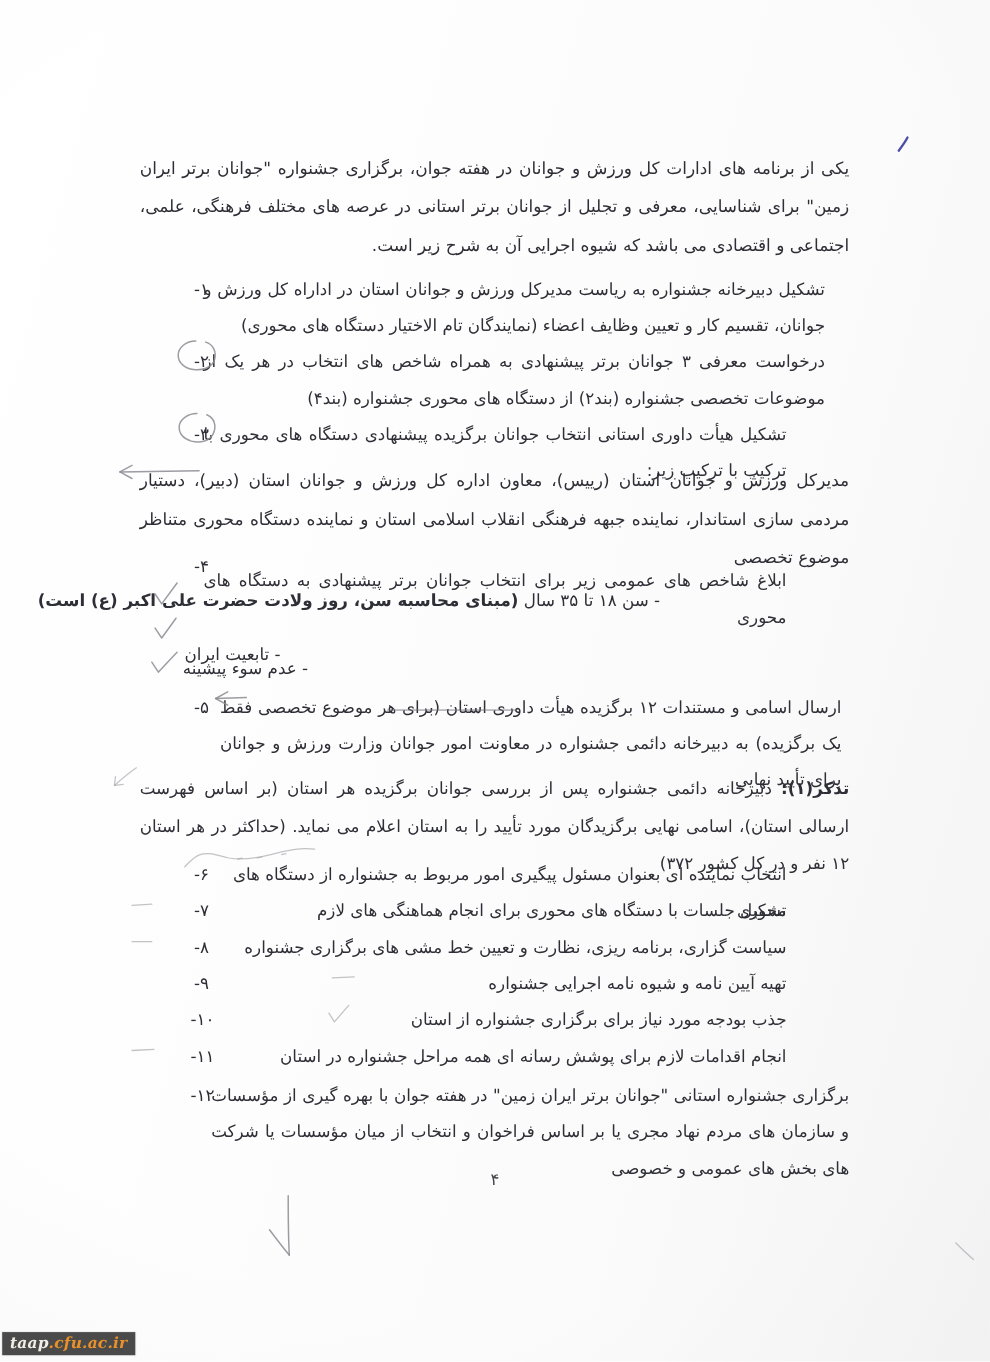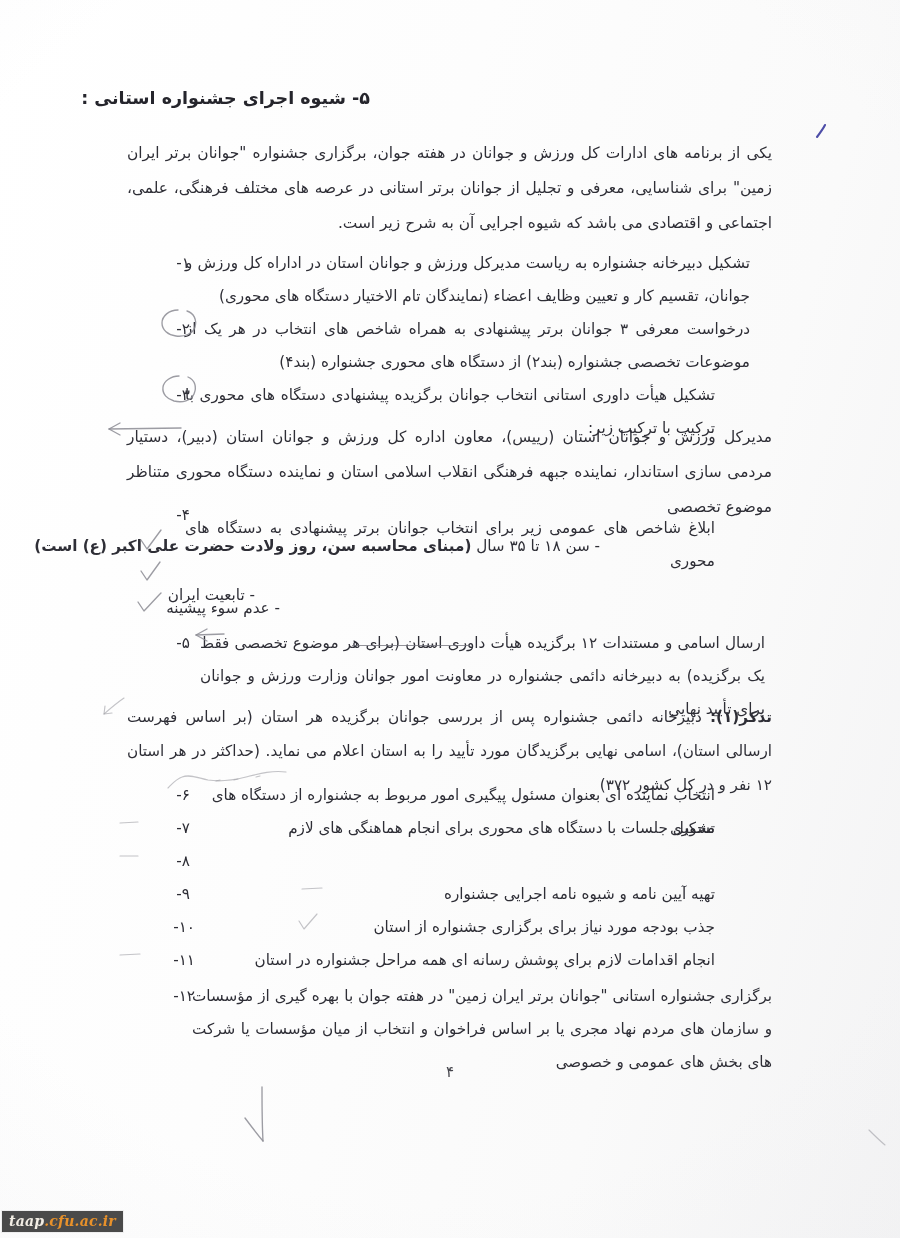--- a/index.html
+++ b/index.html
@@ -141,21 +141,20 @@
   #watermark .wm-b { color: #e8912a; }
 </style>
 </head>
 <body>
 
 <div id="page">
   <div id="scan-tint"></div>
 
   <div id="content">
 
-    <div class="heading" style="right:530px; top:88px;">۵- شیوه اجرای جشنواره استانی :</div>
 
     <div class="para" style="right:128px; top:136px; width:645px;">یکی از برنامه های ادارات کل ورزش و جوانان در هفته جوان، برگزاری جشنواره "جوانان برتر ایران زمین" برای شناسایی، معرفی و تجلیل از جوانان برتر استانی در عرصه های مختلف فرهنگی،  علمی، اجتماعی و اقتصادی می باشد که شیوه اجرایی آن به شرح زیر است.</div>
 
     <div class="item right" style="right:710px; top:247px; width:24px;">۱-</div>
     <div class="item just" style="right:740px; top:247px; width:0;"></div>
     <div class="item just" style="right:150px; top:247px; width:565px;">تشکیل دبیرخانه جشنواره به ریاست مدیرکل ورزش و جوانان استان در اداراه کل ورزش و جوانان، تقسیم کار و تعیین وظایف اعضاء (نمایندگان تام الاختیار دستگاه های محوری)</div>
 
     <div class="item right" style="right:710px; top:313px; width:24px;">۲-</div>
     <div class="item just" style="right:150px; top:313px; width:565px;">درخواست معرفی ۳ جوانان برتر پیشنهادی به همراه شاخص های انتخاب در هر یک از موضوعات تخصصی جشنواره (بند۲) از دستگاه های محوری جشنواره (بند۴)</div>
 
@@ -187,20 +186,21 @@
       <span class="lead">تذکر(۱):</span><span> دبیرخانه دائمی جشنواره پس از بررسی جوانان برگزیده هر استان (بر اساس فهرست ارسالی استان)، اسامی نهایی برگزیدگان مورد تأیید را به استان اعلام می نماید. (حداکثر در هر استان ۱۲ نفر و در کل کشور ۳۷۲)</span>
     </div>
 
     <div class="item right" style="right:710px; top:779px; width:24px;">۶-</div>
     <div class="item right" style="right:185px; top:779px; width:530px;">انتخاب نماینده ای بعنوان مسئول پیگیری امور مربوط به جشنواره از دستگاه های محوری</div>
 
     <div class="item right" style="right:710px; top:812px; width:24px;">۷-</div>
     <div class="item right" style="right:185px; top:812px; width:530px;">تشکیل جلسات با دستگاه های محوری برای انجام هماهنگی های لازم</div>
 
     <div class="item right" style="right:710px; top:845px; width:24px;">۸-</div>
+    <div class="item right" style="right:185px; top:845px; width:530px;">سیاست گزاری، برنامه ریزی، نظارت و تعیین خط مشی های برگزاری جشنواره</div>
 
     <div class="item right" style="right:710px; top:878px; width:24px;">۹-</div>
     <div class="item right" style="right:185px; top:878px; width:530px;">تهیه آیین نامه و شیوه نامه اجرایی جشنواره</div>
 
     <div class="item right" style="right:705px; top:911px; width:32px;">۱۰-</div>
     <div class="item right" style="right:185px; top:911px; width:525px;">جذب بودجه مورد نیاز برای برگزاری جشنواره از استان</div>
 
     <div class="item right" style="right:705px; top:944px; width:32px;">۱۱-</div>
     <div class="item right" style="right:185px; top:944px; width:525px;">انجام اقدامات لازم برای پوشش رسانه ای همه مراحل جشنواره در استان</div>
 

